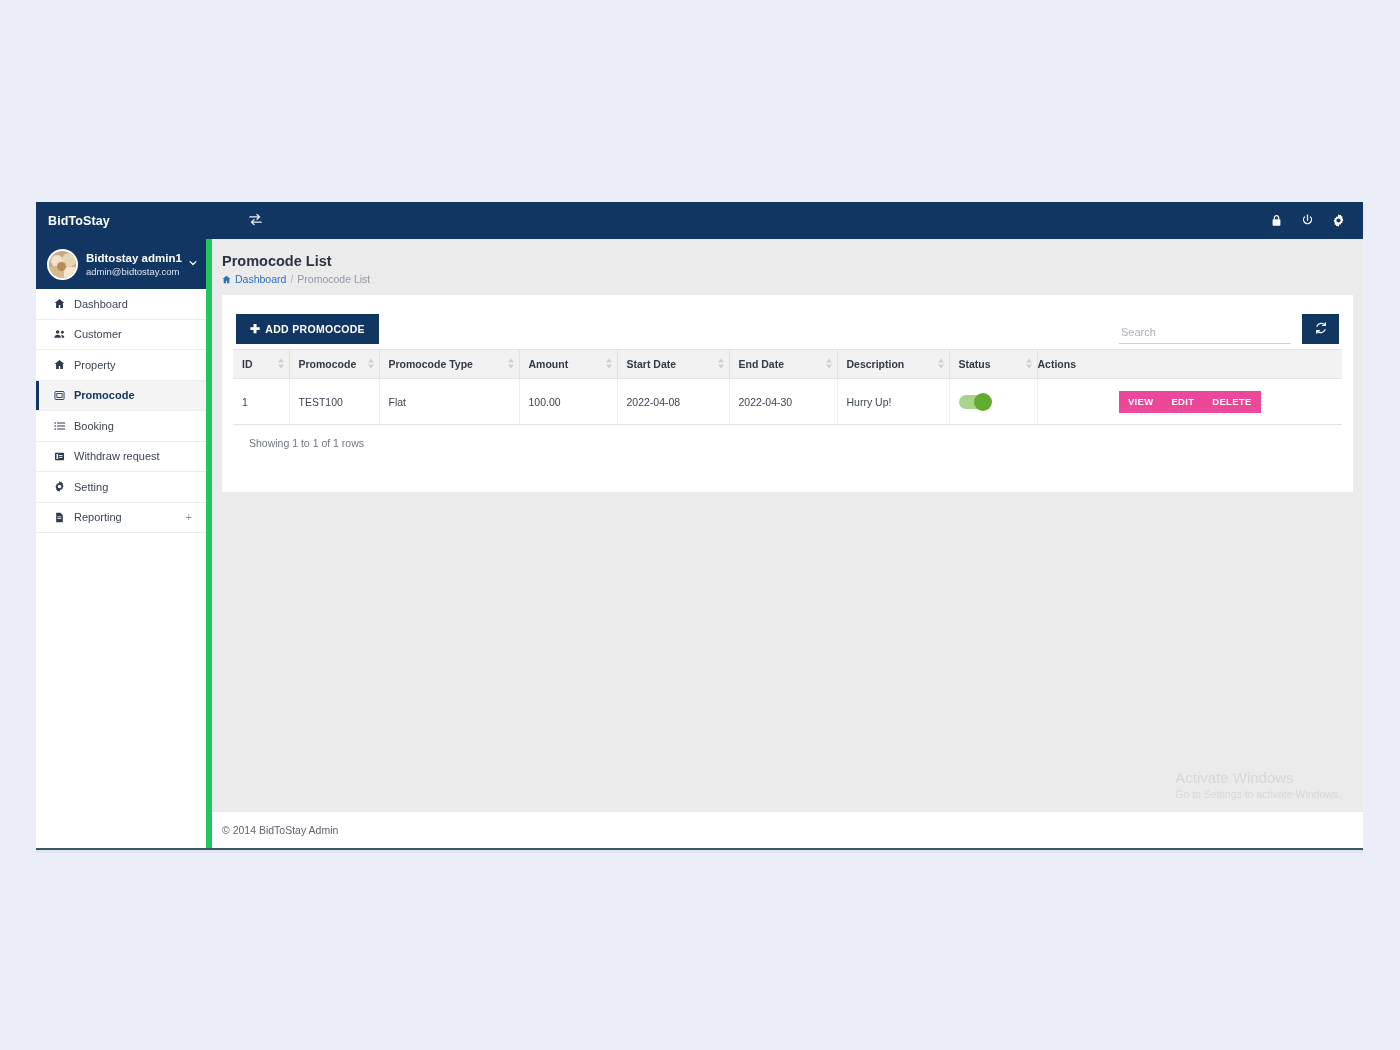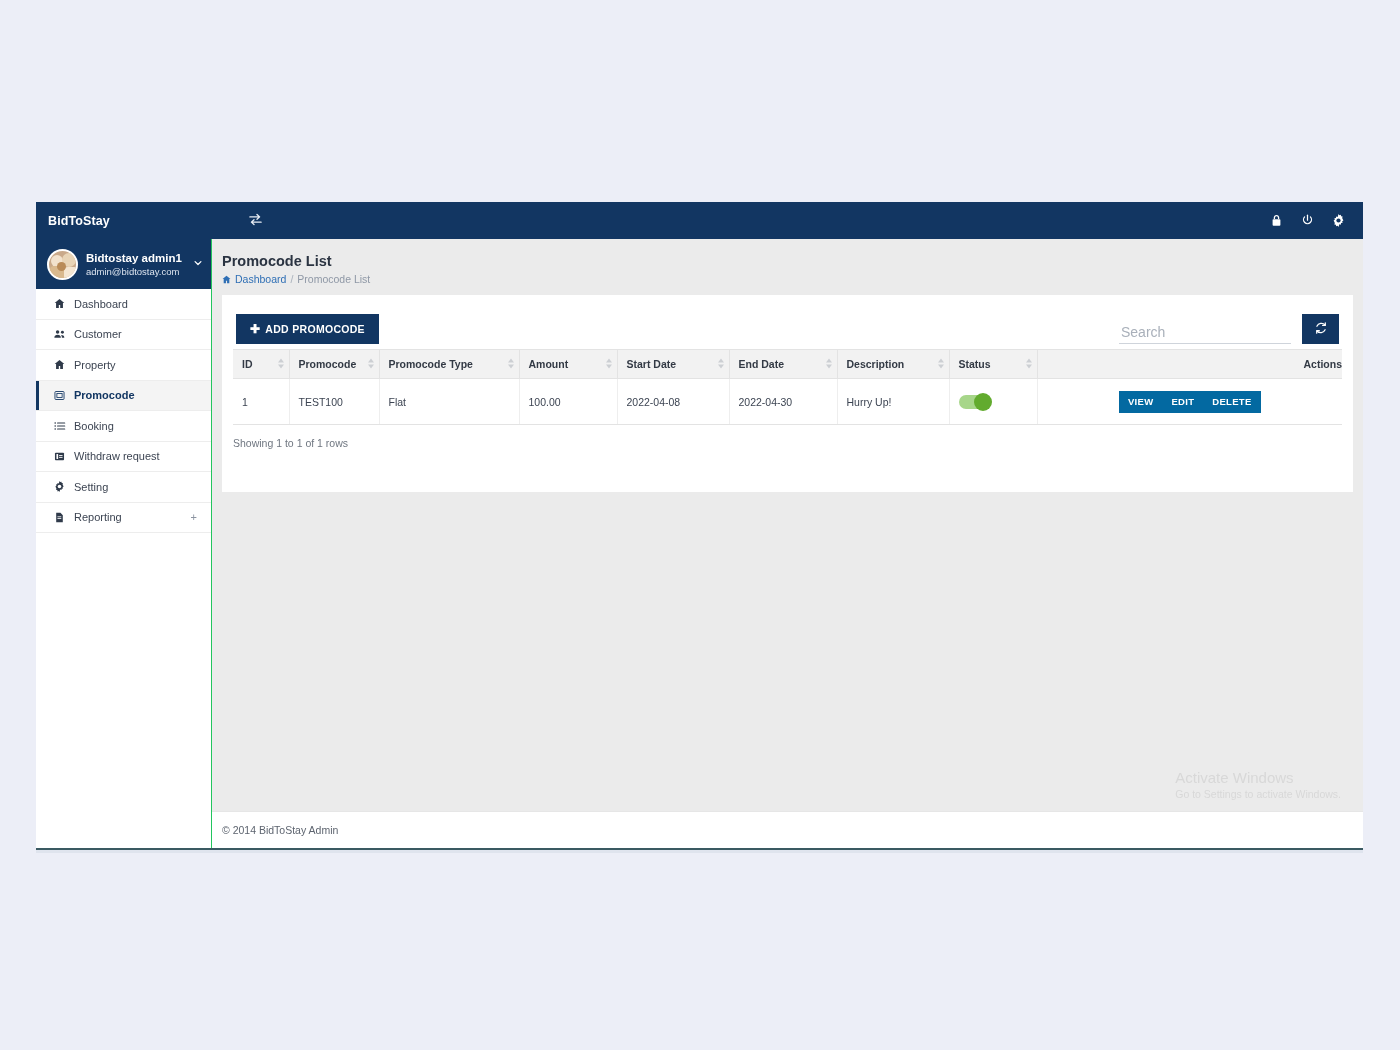--- a/index.html
+++ b/index.html
@@ -79,21 +79,21 @@
     cursor: pointer;
   }
 
   
   #sidebar {
     position: absolute;
     left: 0; top: 37px;
     width: 176px;
     height: 609px;
     background: #ffffff;
-    border-right: 1px solid #22c55e;
+    border-right: 6px solid #22c55e;
   }
   #user-panel {
     height: 50px;
     background: #123662;
     display: flex;
     align-items: center;
     padding: 0 8px 0 11px;
   }
   #avatar {
     width: 31px; height: 31px;
@@ -237,21 +237,21 @@
     margin-left: auto;
     display: flex;
     align-items: flex-end;
     gap: 0;
   }
   #search-input {
     width: 172px;
     height: 24px;
     border: none;
     border-bottom: 1px solid #cfd4db;
-    font-size: 14px;
+    font-size: 11px;
     color: #3c4452;
     font-family: "Liberation Sans", sans-serif;
     outline: none;
     background: transparent;
     padding: 0 2px;
   }
   #search-input::placeholder { color: #a9b0ba; }
   #refresh-btn {
     width: 37px; height: 30px;
     background: #123662;
@@ -277,21 +277,21 @@
     border-bottom: 1px solid #e3e3e3;
     border-right: 1px solid #e3e3e3;
     font-size: 10.5px;
     font-weight: bold;
     color: #333a45;
     text-align: left;
     padding: 8px 0 8px 9px;
     height: 27px;
     position: relative;
   }
-  table#promocode-table thead th:last-child { border-right: none; text-align: right; padding-left: 0; }
+  table#promocode-table thead th:last-child { border-right: none; text-align: left; padding-left: 0; }
   .sort-caret {
     position: absolute;
     right: 6px; top: 50%;
     transform: translateY(-50%);
     width: 5px; height: 11px;
     opacity: 0.32;
   }
   .sort-caret i {
     display: block;
     width: 0; height: 0;
@@ -329,34 +329,34 @@
     border-radius: 50%;
     background: #62ab2e;
   }
 
   .action-group {
     display: inline-flex;
     align-items: stretch;
     background: #1f9bf4;
   }
   .action-group button {
-    background: #0369a1;
+    background: #ec4899;
     border: none;
     color: #ffffff;
     font-size: 9.5px;
     font-weight: bold;
     letter-spacing: 0.3px;
     font-family: "Liberation Sans", sans-serif;
     height: 22px;
     padding: 0 9px;
     cursor: pointer;
   }
 
   #table-info {
-    padding: 12px 0 0 11px;
+    padding: 12px 0 0 27px;
     font-size: 10.5px;
     color: #6f7680;
   }
 
   
   #watermark {
     position: absolute;
     right: 22px;
     bottom: 46px;
     text-align: left;

